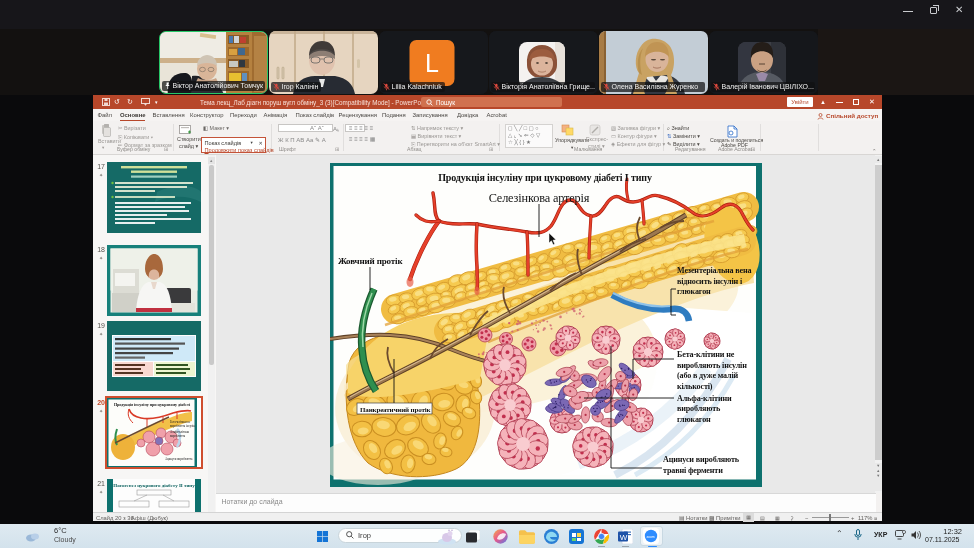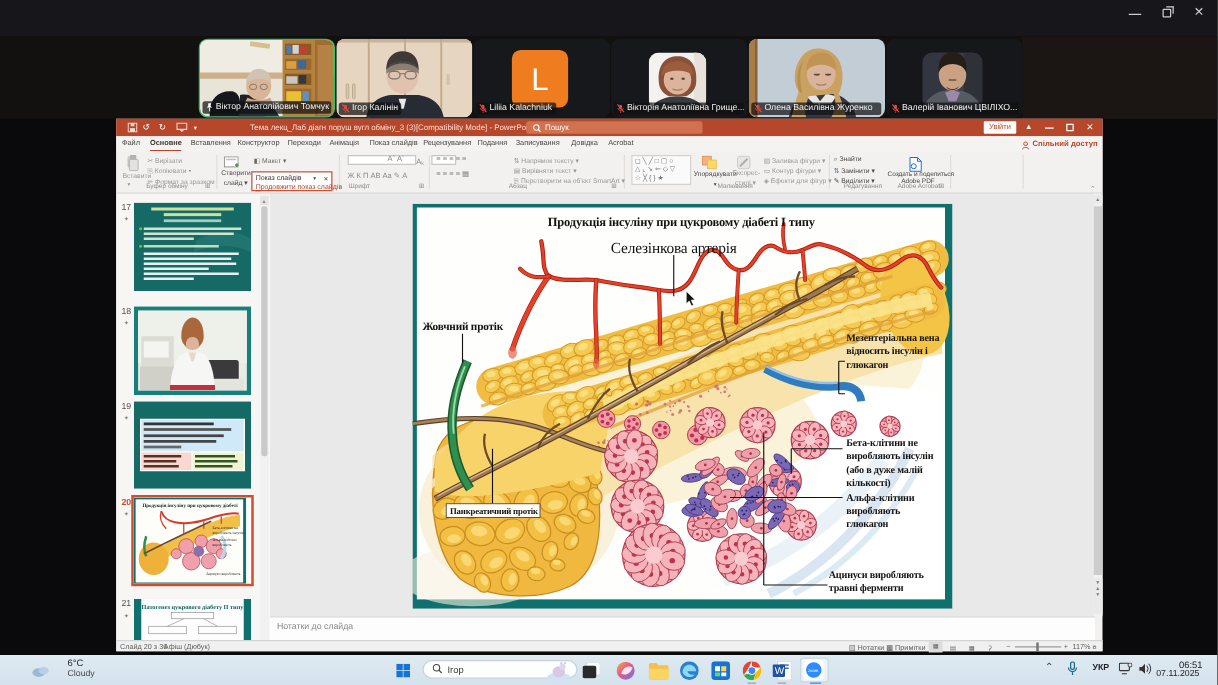--- a/index.html
+++ b/index.html
@@ -1495,15 +1495,15 @@
       <span class="t" style="left:874px;top:7px;font-size:7px;color:#222;font-weight:bold">УКР</span>
       <svg class="t" style="left:895px;top:6px" width="11" height="10" viewBox="0 0 11 10">
         <rect x="0.5" y="0.5" width="8" height="6" rx="1" fill="none" stroke="#333" stroke-width="0.9"></rect>
         <path d="M2.5,9 L6.5,9" stroke="#333" stroke-width="0.9"></path>
         <circle cx="9" cy="2" r="1.6" fill="#dfeaf1" stroke="#333" stroke-width="0.7"></circle>
       </svg>
       <svg class="t" style="left:911px;top:6px" width="11" height="10" viewBox="0 0 11 10">
         <path d="M0.5,3.5 L2.5,3.5 L5,1 L5,9 L2.5,6.5 L0.5,6.5 Z" fill="#333"></path>
         <path d="M6.5,2.5 a4,4 0 0 1 0,5 M8,1 a6,6 0 0 1 0,8" stroke="#333" stroke-width="0.8" fill="none"></path>
       </svg>
-      <span class="t" style="left:932px;top:2.5px;font-size:7.5px;color:#222;width:30px;text-align:right">06:51</span>
+      <span class="t" style="left:932px;top:2.5px;font-size:7.5px;color:#222;width:30px;text-align:right">12:32</span>
       <span class="t" style="left:925px;top:12px;font-size:7px;color:#222">07.11.2025</span>
     </div>
   </div>
 </body></html>

